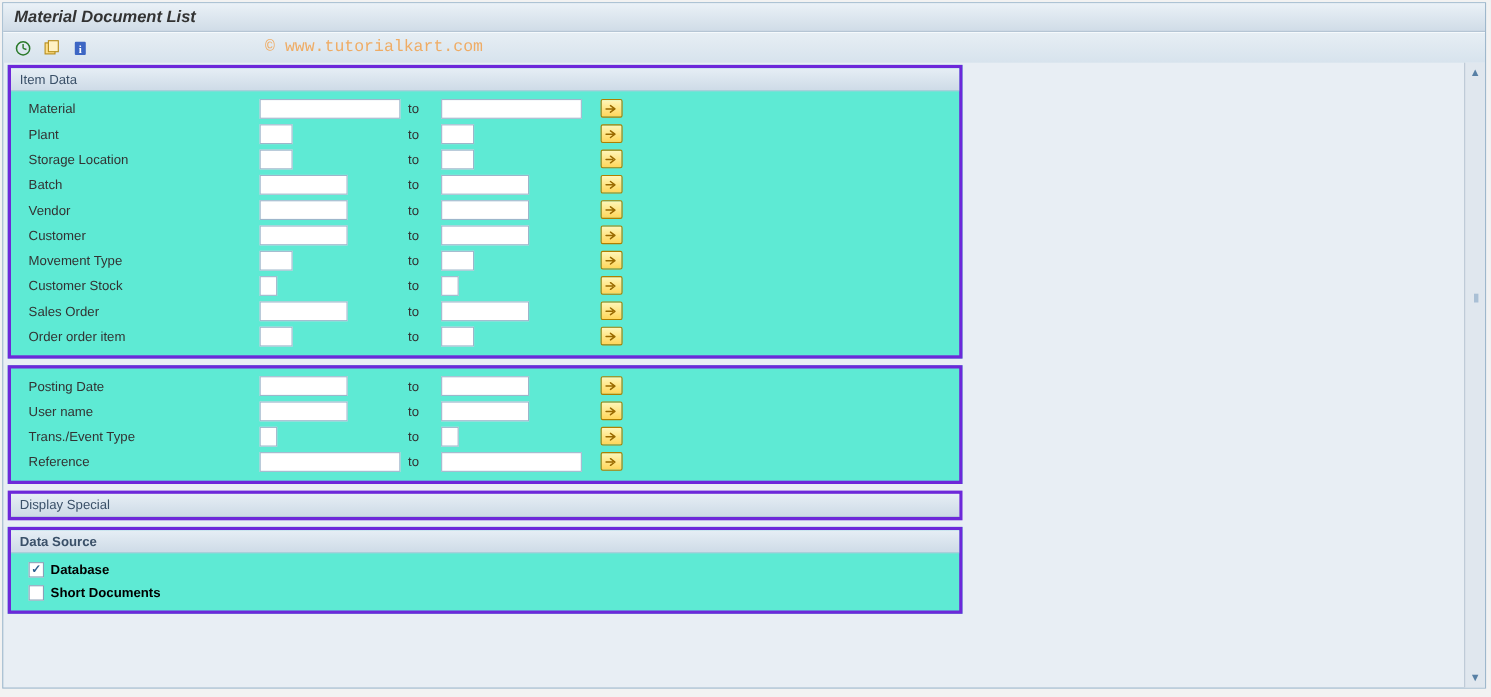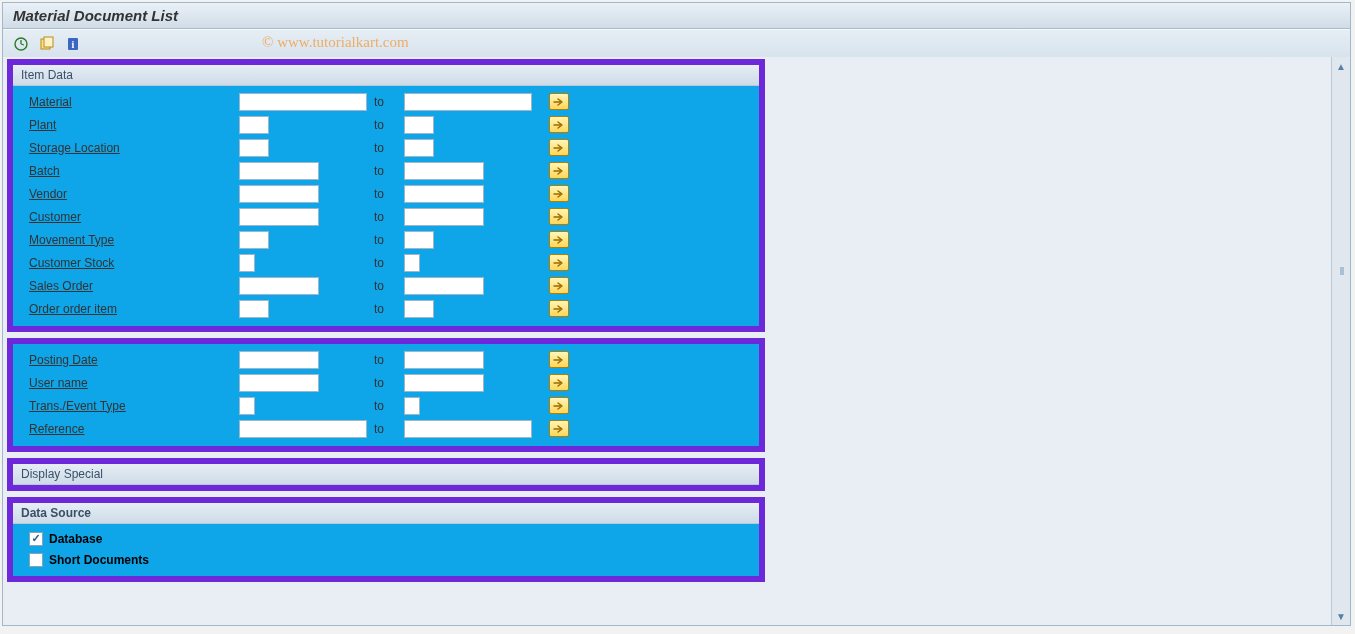--- a/index.html
+++ b/index.html
@@ -48,26 +48,26 @@
     height: 20px;
     display: inline-flex;
     align-items: center;
     justify-content: center;
     border: 1px solid transparent;
     border-radius: 2px;
     cursor: pointer;
   }
   .watermark {
     position: absolute;
-    left: 259px;
+    left: 238px;
     top: 4px;
     color: #f2a24d;
     font-size: 15px;
     opacity: 0.85;
-    font-family: Liberation Serif, serif;
+    font-family: Liberation Mono, monospace;
     pointer-events: none;
   }
   .content {
     display: flex;
     height: 568px;
   }
   .main-col {
     width: 1330px;
     overflow-y: auto;
     padding: 2px 4px 4px 4px;
@@ -95,45 +95,44 @@
   .right-scroll .slot {
     position: absolute;
     right: 6px;
     top: 210px;
     width: 4px;
     height: 8px;
     background: #aac0d5;
   }
 
   .group {
-    border: 6px solid #6d28d9;
+    border: 3px solid #6d28d9;
     margin-bottom: 6px;
-    background: #0ea5e9;
-    width: 758px;
+    background: #5eead4;
+    width: 868px;
   }
   .group-header {
     background: linear-gradient(#e6eef5, #cedbe7);
     color: #3a5068;
     font-size: 12px;
     padding: 3px 8px;
     border-bottom: 1px solid #b6c9da;
   }
   .group-body {
     padding: 4px 6px 6px 6px;
   }
   .row {
     display: flex;
     align-items: center;
     height: 23px;
   }
   .lbl {
     width: 220px;
     padding-left: 10px;
     color: #333;
-    text-decoration: underline;
   }
   .cell-from { width: 135px; display:flex; }
   .to-sep { width: 30px; text-align: left; color:#333; }
   .cell-to { width: 145px; display:flex; }
   .cell-btn { width: 30px; display:flex; justify-content:flex-start; }
 
   input[type=text].fld {
     border: 1px solid #9db6cb;
     background: #fff;
     height: 18px;

